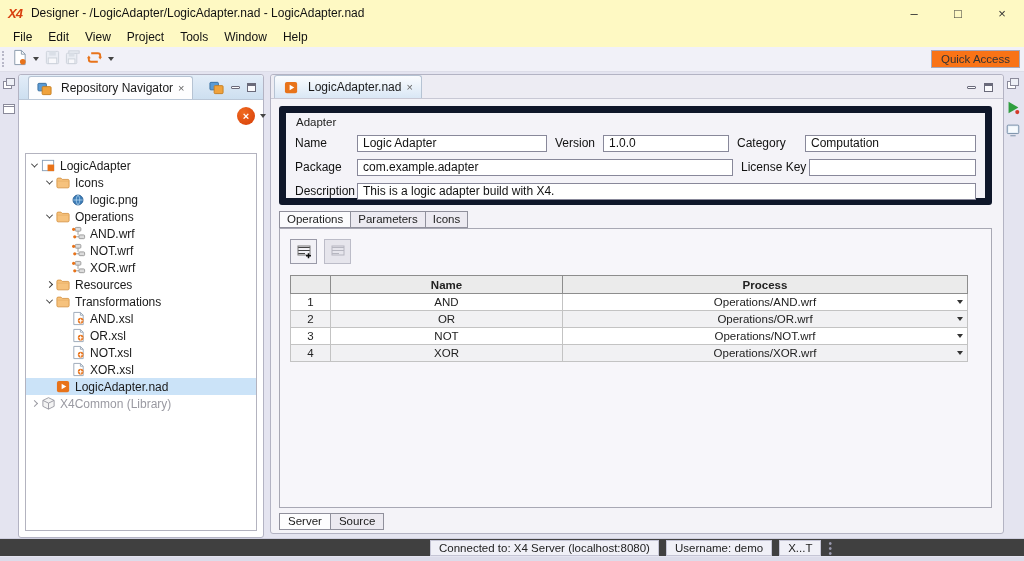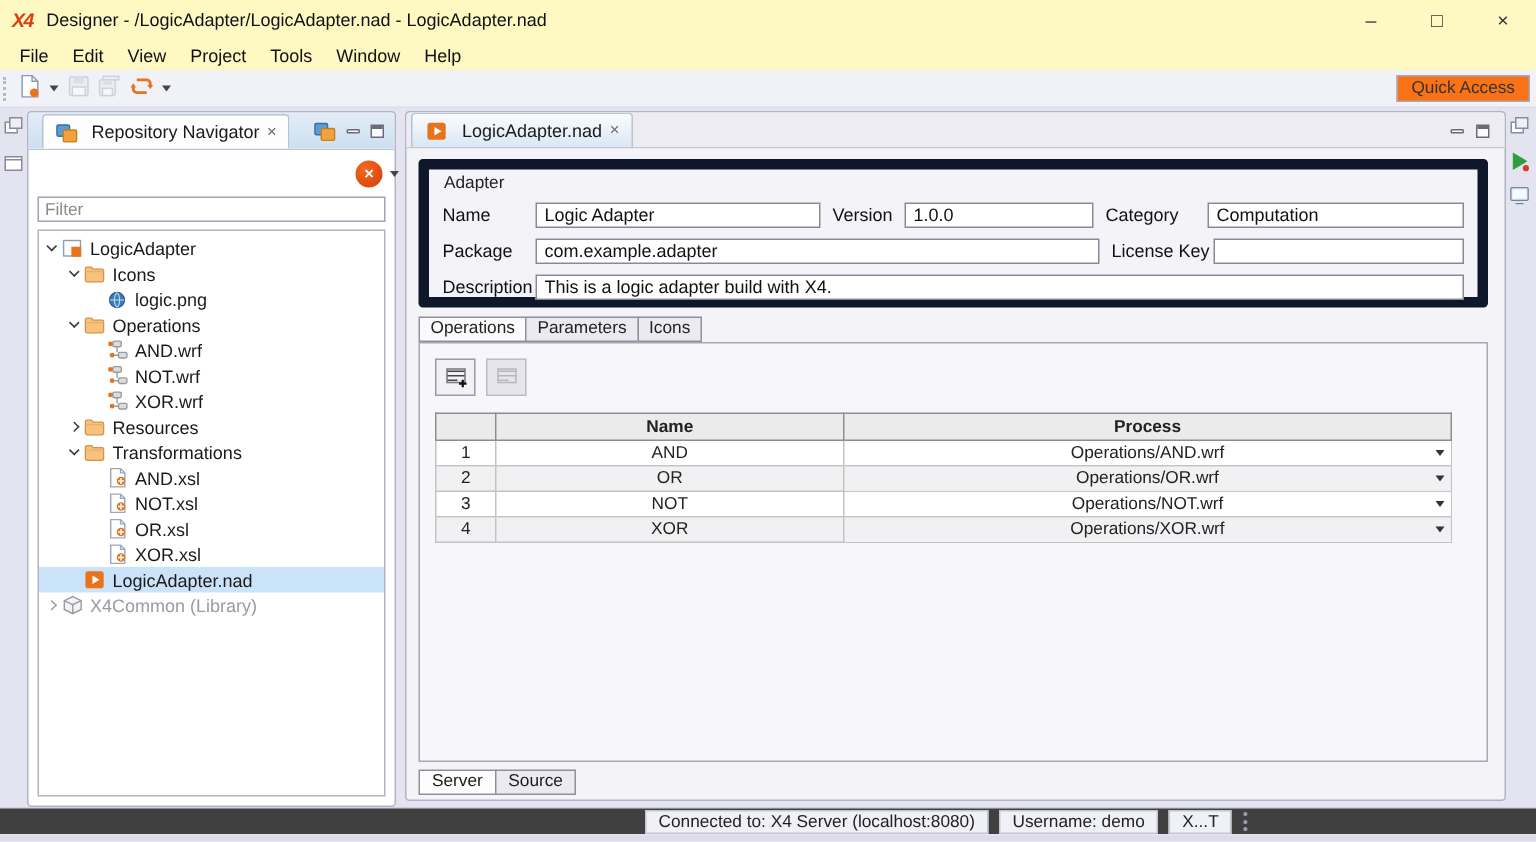--- a/index.html
+++ b/index.html
@@ -215,21 +215,20 @@
             <rect x="1" y="2.5" width="9" height="8" rx="1" fill="#5b9bd5" stroke="#3a6f9e"></rect>
             <rect x="5.5" y="6" width="9.5" height="8.5" rx="1" fill="#f0a23c" stroke="#c87f20"></rect>
           </svg>
         </span>
       <span class="mini-ctl min-glyph"></span>
       <span class="mini-ctl max-glyph"></span>
     </div>
   </div>
   <div class="server-remove">×</div>
   <span class="server-drop drop-arrow"></span>
-  <input class="filter-input" placeholder="Filter" style="">
   <div class="tree" id="repo-tree">
       <div class="tree-row" style="padding-left: 3px;">
         <span class="chev down">
           <i></i>
         </span>
         <span class="ticon">
           <svg width="15" height="15" viewBox="0 0 16 16">
             <rect x="1.5" y="2.5" width="12" height="11" fill="#fff" stroke="#8aa0b8"></rect>
             <path d="M7 7h7v7H7z" fill="#e8731a"></path>
           </svg>
@@ -348,33 +347,33 @@
       <div class="tree-row" style="padding-left: 33px;">
         <span class="chev none"></span>
         <span class="ticon">
           <svg width="15" height="15" viewBox="0 0 16 16">
             <path d="M3 1.5h7l3 3v10H3z" fill="#fff" stroke="#9aa7b8"></path>
             <path d="M10 1.5v3h3" fill="none" stroke="#9aa7b8"></path>
             <circle cx="10.3" cy="10.3" r="3" fill="#e8731a"></circle>
             <path d="M10.3 8.2v4.2M8.2 10.3h4.2" stroke="#fff" stroke-width="1.1"></path>
           </svg>
         </span>
-        <span class="tlabel">NOT.xsl</span>
+        <span class="tlabel">OR.xsl</span>
       </div>
       <div class="tree-row" style="padding-left: 33px;">
         <span class="chev none"></span>
         <span class="ticon">
           <svg width="15" height="15" viewBox="0 0 16 16">
             <path d="M3 1.5h7l3 3v10H3z" fill="#fff" stroke="#9aa7b8"></path>
             <path d="M10 1.5v3h3" fill="none" stroke="#9aa7b8"></path>
             <circle cx="10.3" cy="10.3" r="3" fill="#e8731a"></circle>
             <path d="M10.3 8.2v4.2M8.2 10.3h4.2" stroke="#fff" stroke-width="1.1"></path>
           </svg>
         </span>
-        <span class="tlabel">OR.xsl</span>
+        <span class="tlabel">NOT.xsl</span>
       </div>
       <div class="tree-row" style="padding-left: 33px;">
         <span class="chev none"></span>
         <span class="ticon">
           <svg width="15" height="15" viewBox="0 0 16 16">
             <path d="M3 1.5h7l3 3v10H3z" fill="#fff" stroke="#9aa7b8"></path>
             <path d="M10 1.5v3h3" fill="none" stroke="#9aa7b8"></path>
             <circle cx="10.3" cy="10.3" r="3" fill="#e8731a"></circle>
             <path d="M10.3 8.2v4.2M8.2 10.3h4.2" stroke="#fff" stroke-width="1.1"></path>
           </svg>

